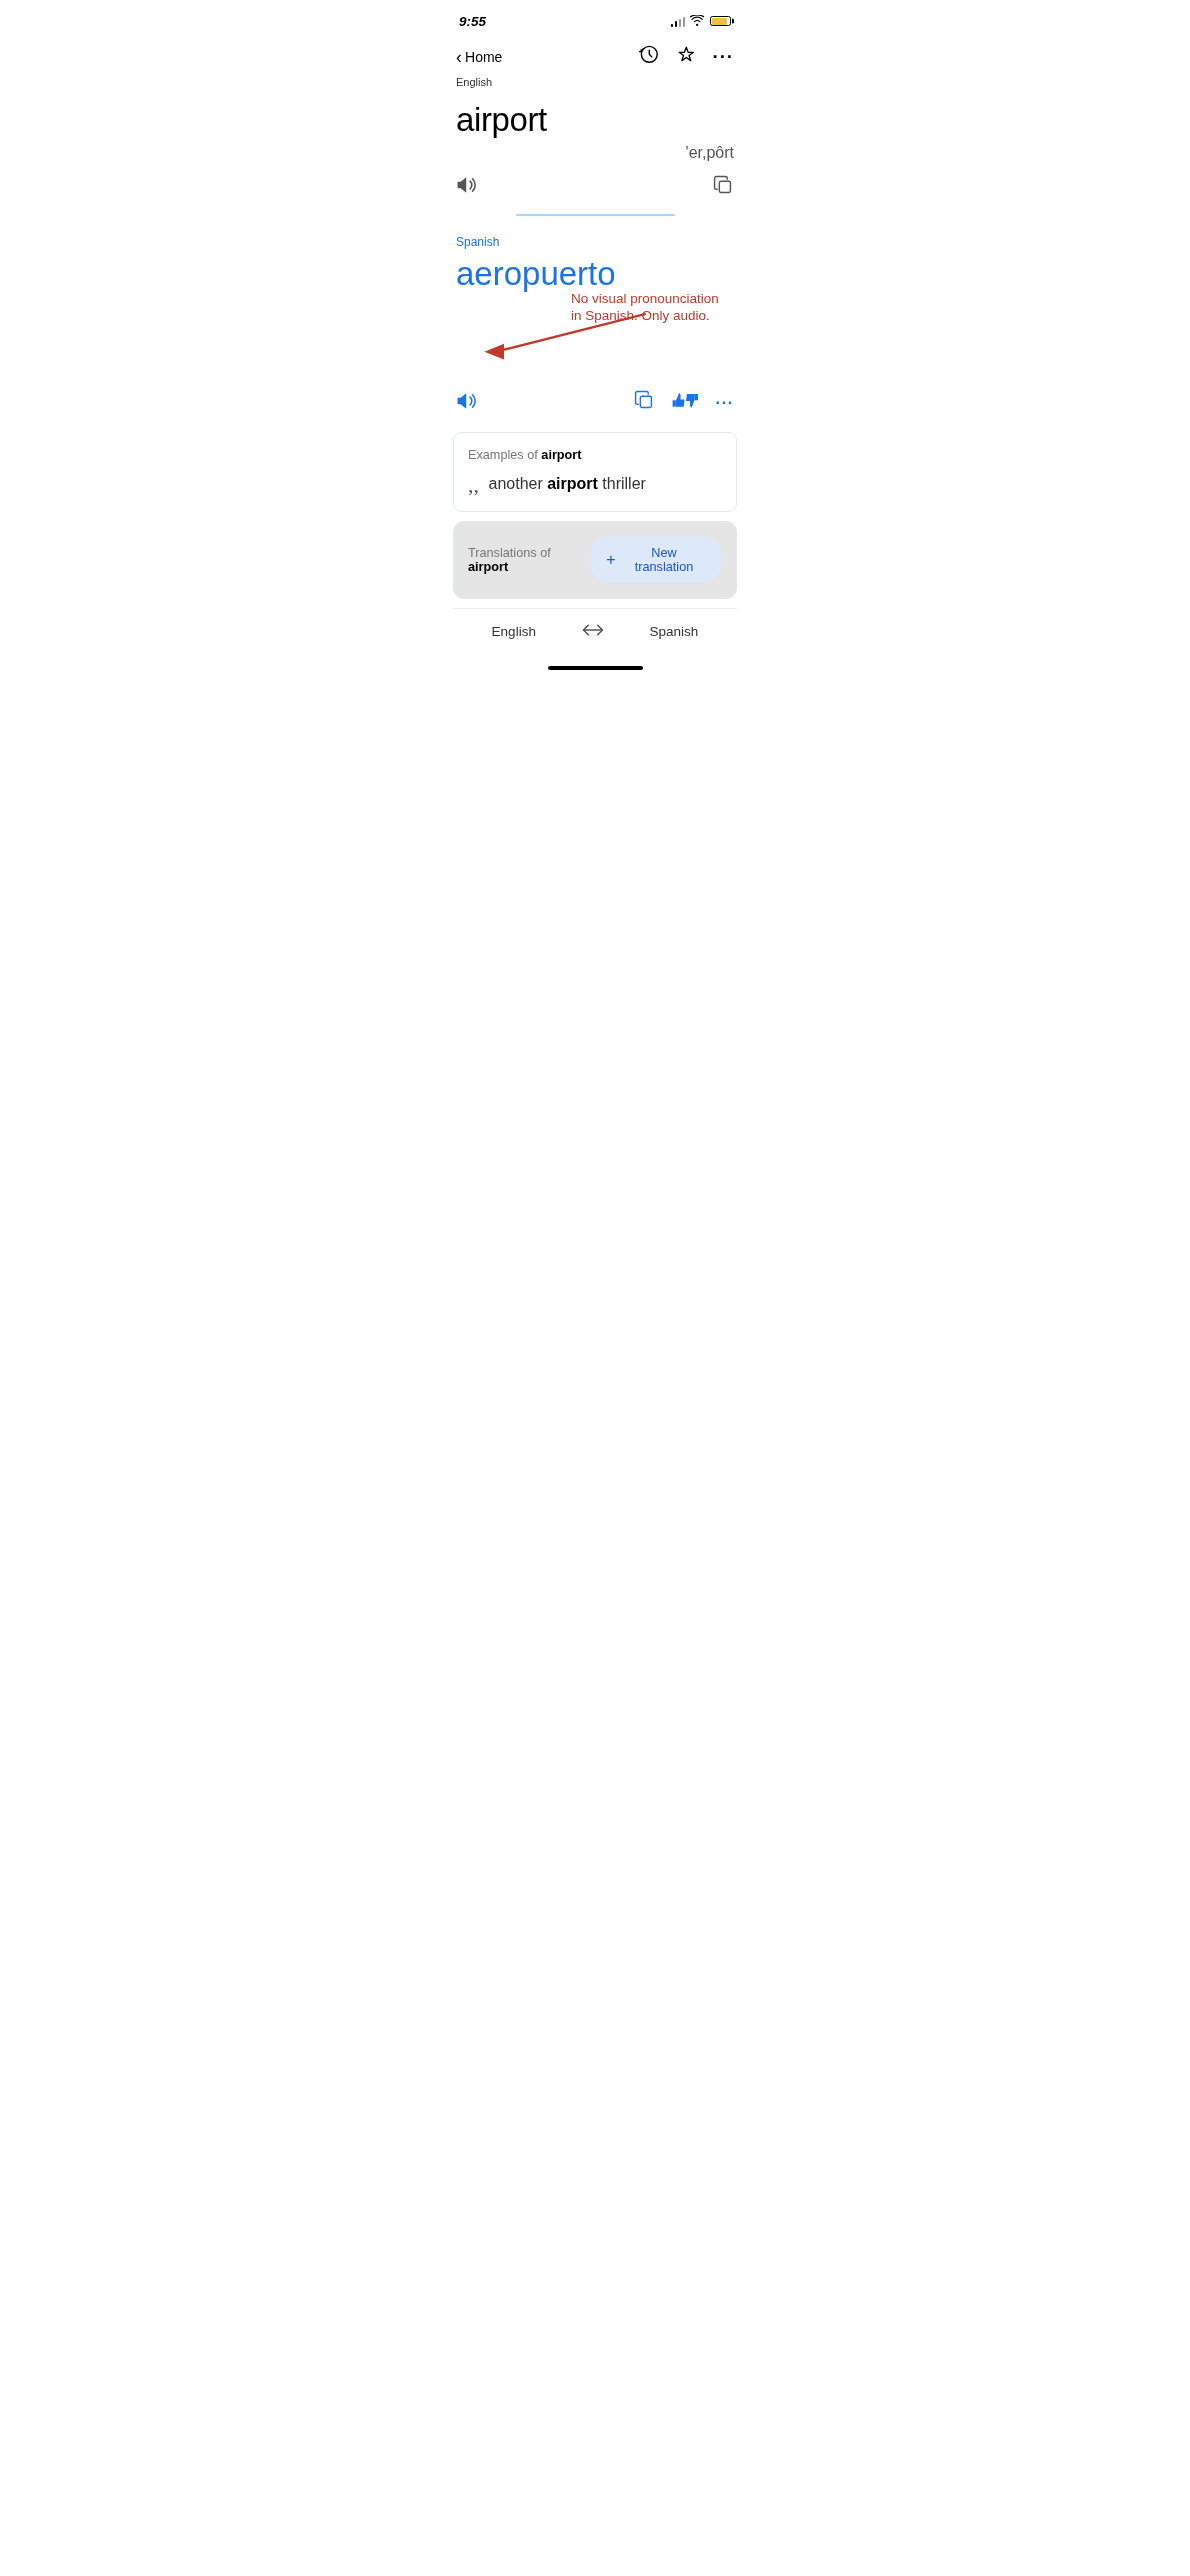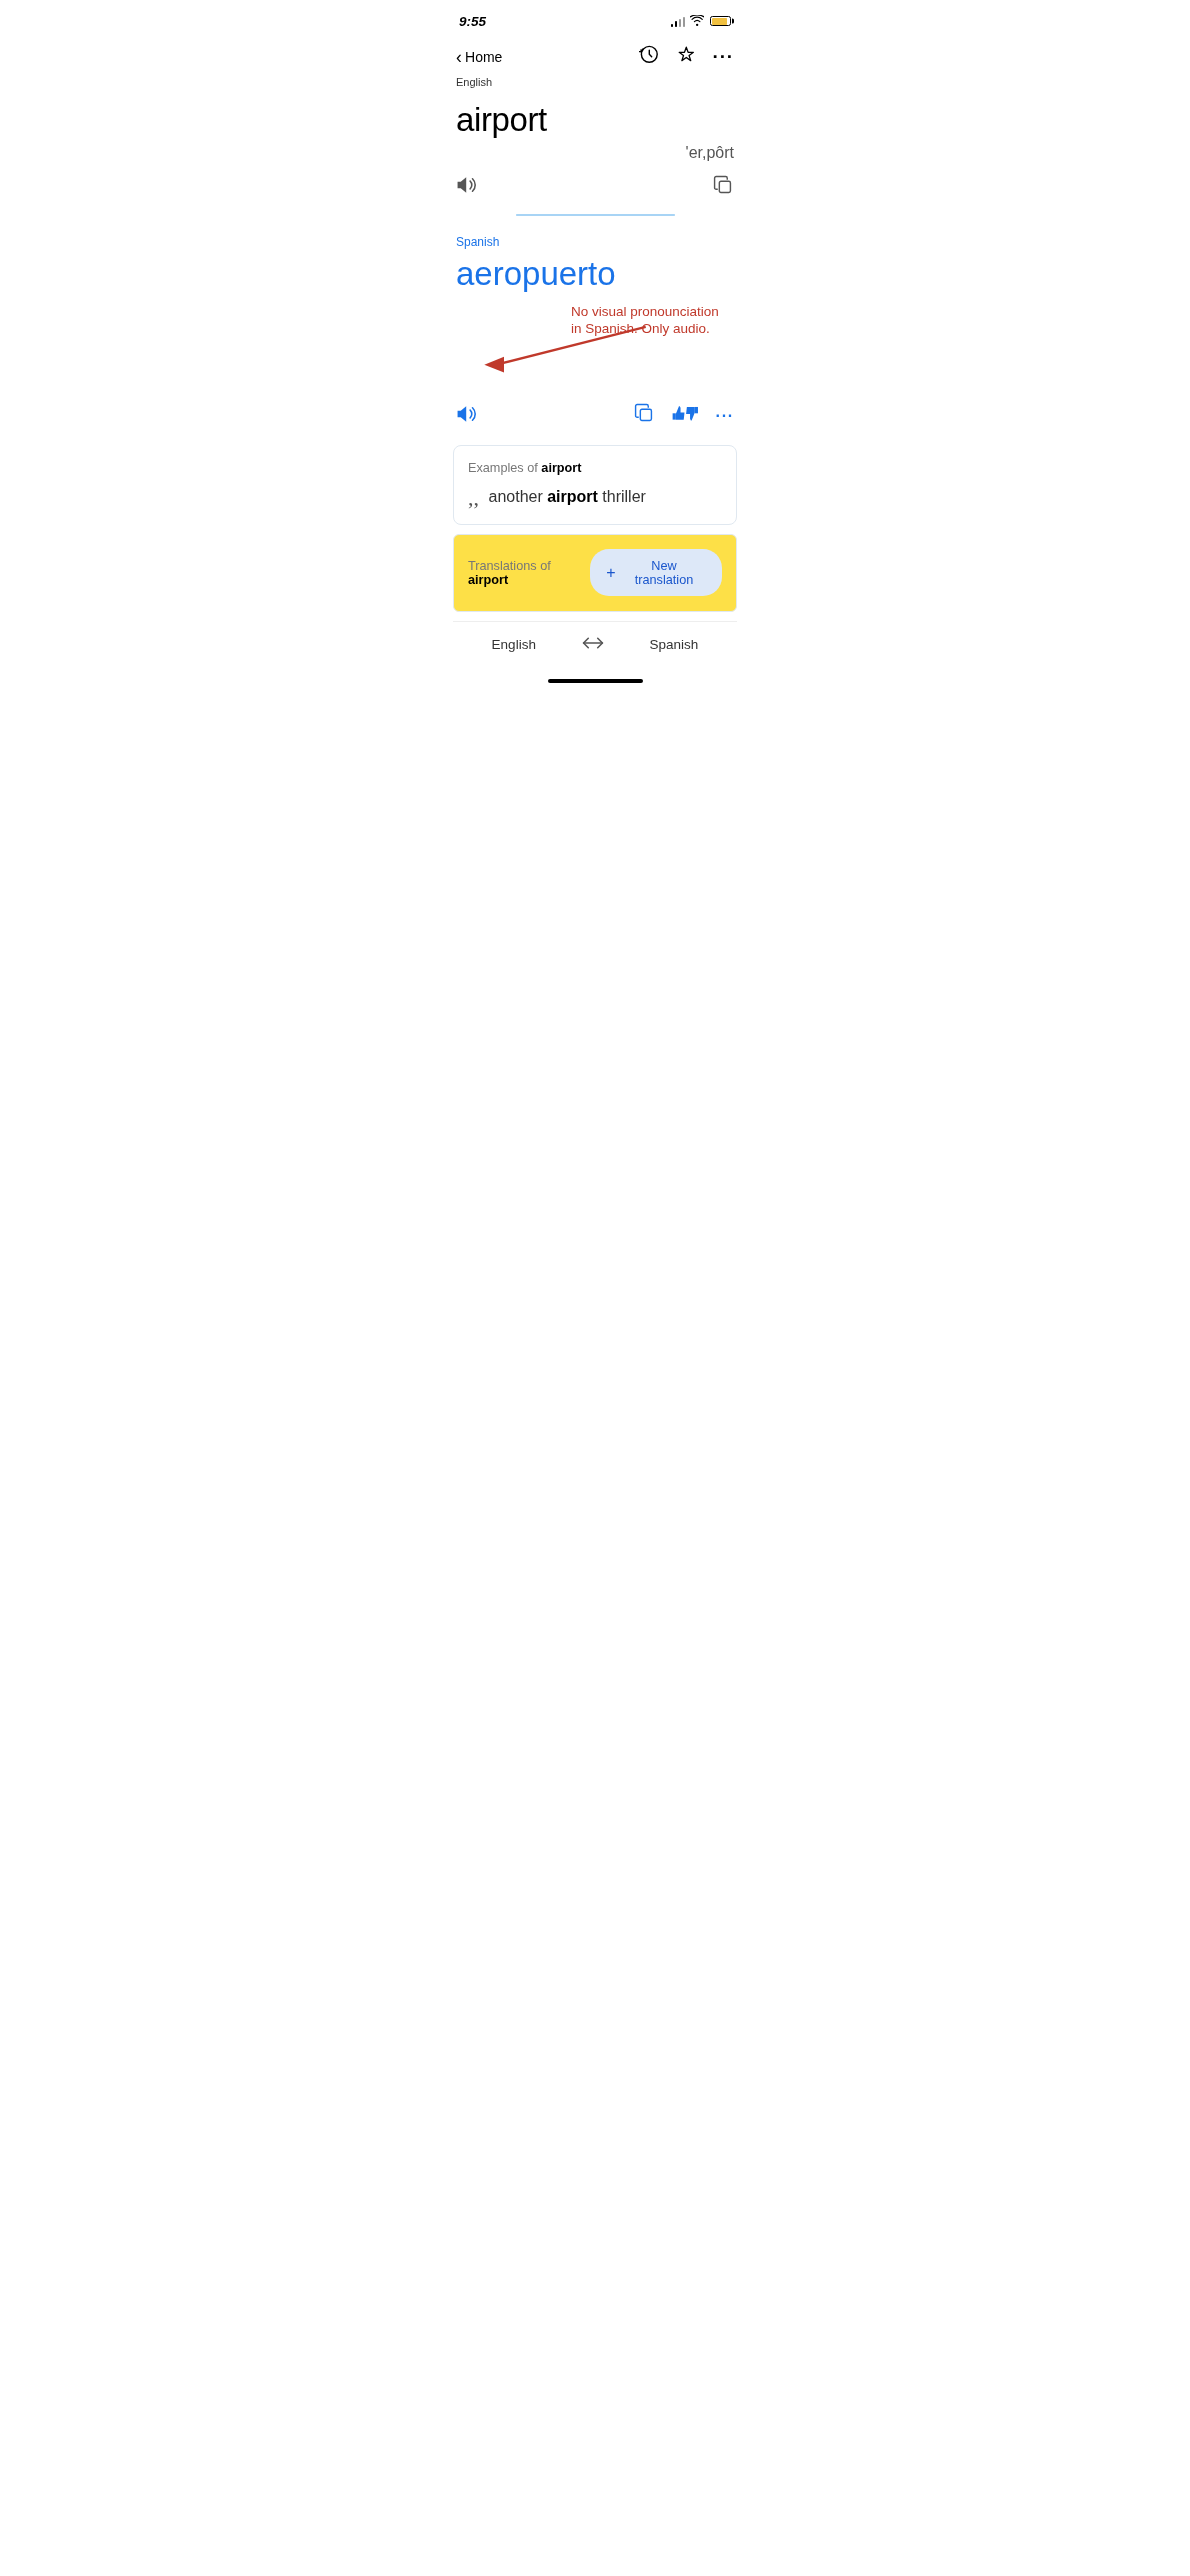--- a/index.html
+++ b/index.html
@@ -249,23 +249,23 @@
     }
     .example-text strong {
       font-weight: 700;
       color: #000;
     }
 
     
     .translations-card {
       margin: 9.5px 12.7px;
       border: 0.8px solid #e0e8f0;
-      border-radius: 6px;
+      border-radius: 11px;
       padding: 14.3px 14.3px;
-      background: #fde047;
+      background: #e5e5e5;
     }
     .translations-header {
       display: flex;
       justify-content: space-between;
       align-items: center;
     }
     .translations-title {
       font-size: 12.7px;
       color: #777;
     }
@@ -390,21 +390,21 @@
     </span>
   </div>
 </div>
 
 <div class="divider-line"></div>
 
 <div class="translation-section">
   <div class="translation-lang">Spanish</div>
   <div class="translation-word">aeropuerto</div>
 
-  <div style="position:relative; height: 79px; margin-top: 18px; text-decoration: underline;">
+  <div style="position:relative; height: 79px; margin-top: 5px; text-decoration: underline;">
 
     <svg style="position:absolute; left:0; top:8px;" width="222" height="63" viewBox="0 0 280 80">
 
       <line x1="240" y1="10" x2="50" y2="58" stroke="#c0392b" stroke-width="3"></line>
 
       <polygon points="35,58 60,48 60,68" fill="#c0392b"></polygon>
     </svg>
 
     <div style="position:absolute; right:8px; top:-8px; color:#c0392b; font-size:13.5px; font-weight:500; line-height:1.3; width:155px;">No visual pronounciation in Spanish. Only audio.</div>
   </div>

